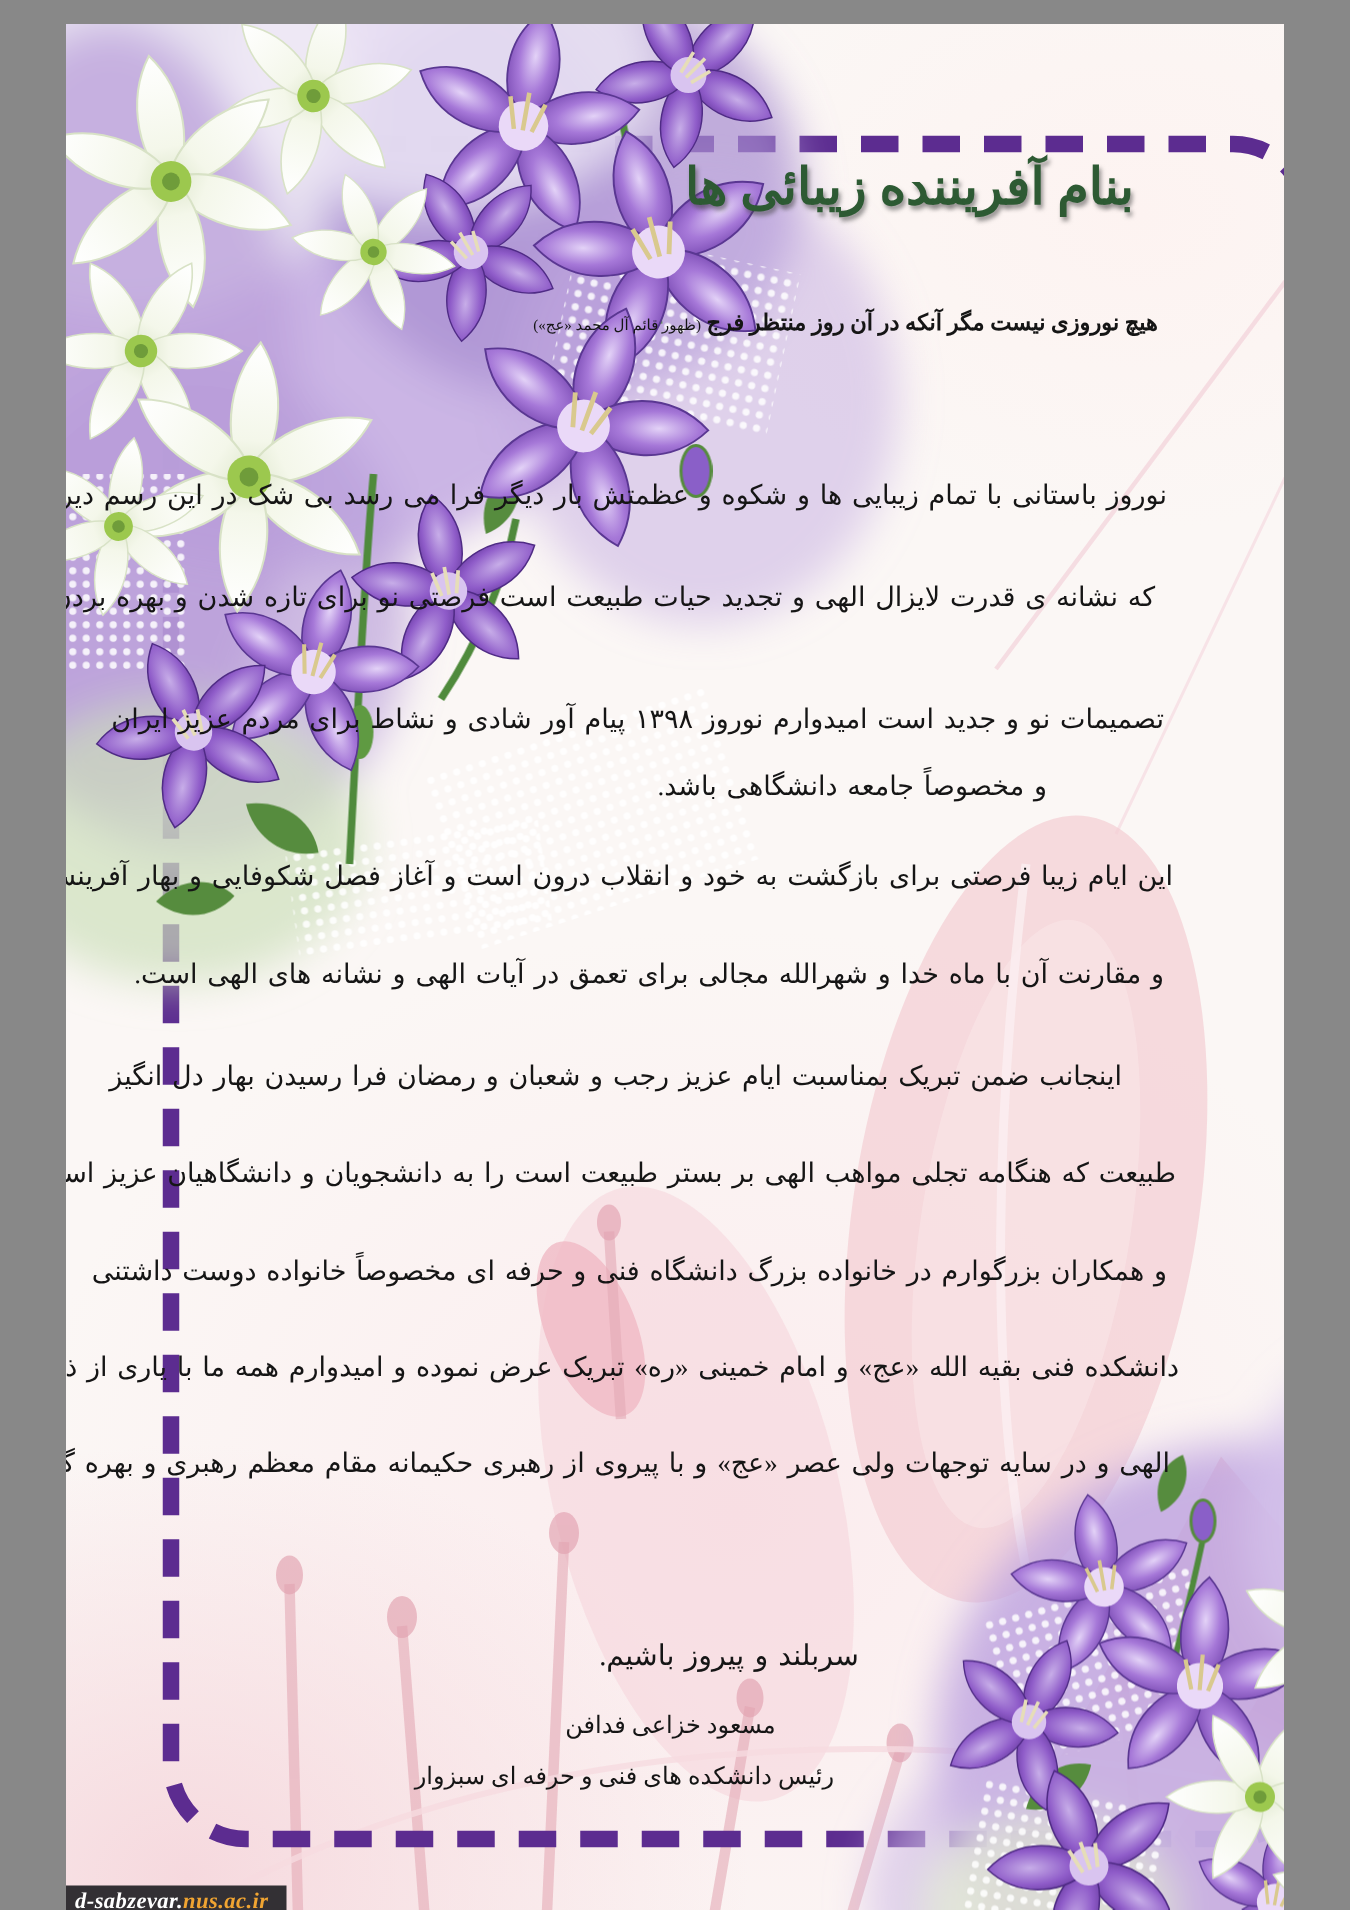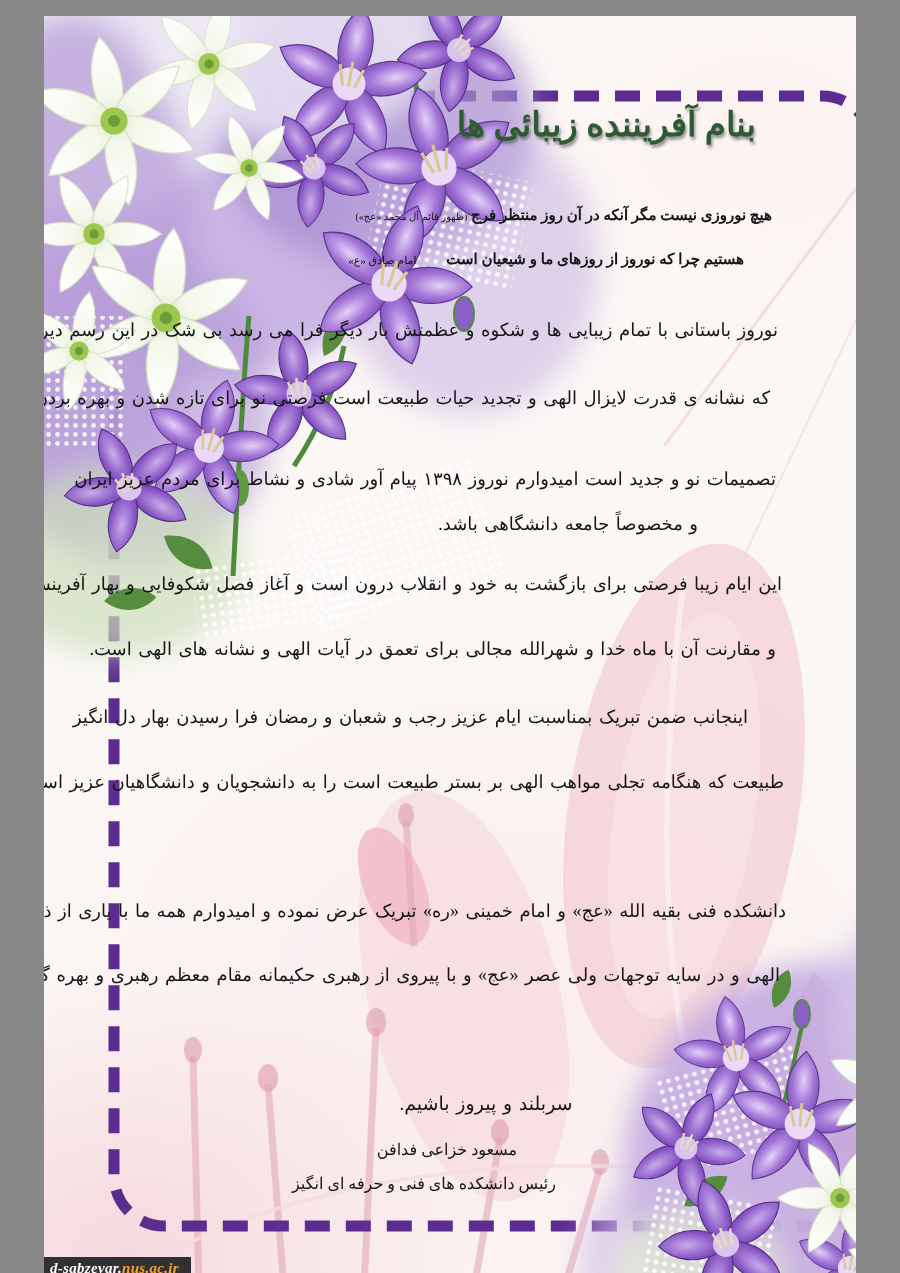--- a/index.html
+++ b/index.html
@@ -226,37 +226,34 @@
       <use href="#f-w" transform="translate(866,1256) rotate(-10) scale(1.3)"></use>
     </g>
   </svg>
 
   <div class="txt title">بنام آفریننده زیبائی ها</div>
 
   <div class="txt hadith1">
     <span>هیچ نوروزی نیست مگر آنکه در آن روز منتظر فرج</span>
     <span class="note">(ظهور قائم آل محمد «عج»)</span>
   </div>
-  <div class="txt hadith2">
-    <span>هستیم چرا که نوروز از روزهای ما و شیعیان است</span>
-    <span class="attr">امام صادق «ع»</span>
-  </div>
 
   <div class="txt line l1">نوروز باستانی با تمام زیبایی ها و شکوه و عظمتش بار دیگر فرا می رسد بی شک در این رسم دیرینه و تاریخی</div>
   <div class="txt line l2">که نشانه ی قدرت لایزال الهی و تجدید حیات طبیعت است فرصتی نو برای تازه شدن و بهره بردن از</div>
   <div class="txt line l3">تصمیمات نو و جدید است امیدوارم نوروز ۱۳۹۸ پیام آور شادی و نشاط برای مردم عزیز ایران</div>
   <div class="txt line l4">و مخصوصاً جامعه دانشگاهی باشد.</div>
   <div class="txt line l6">و مقارنت آن با ماه خدا و شهرالله مجالی برای تعمق در آیات الهی و نشانه های الهی است.</div>
   <div class="txt line l5">این ایام زیبا فرصتی برای بازگشت به خود و انقلاب درون است و آغاز فصل شکوفایی و بهار آفرینش</div>
   <div class="txt line l8">طبیعت که هنگامه تجلی مواهب الهی بر بستر طبیعت است را به دانشجویان و دانشگاهیان عزیز اساتید</div>
   <div class="txt line l7">اینجانب ضمن تبریک بمناسبت ایام عزیز رجب و شعبان و رمضان فرا رسیدن بهار دل انگیز</div>
+  <div class="txt line l9">و همکاران بزرگوارم در خانواده بزرگ دانشگاه فنی و حرفه ای مخصوصاً خانواده دوست داشتنی</div>
   <div class="txt line l10">دانشکده فنی بقیه الله «عج» و امام خمینی «ره» تبریک عرض نموده و امیدوارم همه ما با یاری از ذات لایزال</div>
   <div class="txt line l11">الهی و در سایه توجهات ولی عصر «عج» و با پیروی از رهبری حکیمانه مقام معظم رهبری و بهره گیری</div>
   <div class="txt line l13">سربلند و پیروز باشیم.</div>
 
   <div class="txt sig-name">مسعود خزاعی فدافن</div>
-  <div class="txt sig-title">رئیس دانشکده های فنی و حرفه ای انگیز</div>
+  <div class="txt sig-title">رئیس دانشکده های فنی و حرفه ای سبزوار</div>
 
   <div class="watermark">
     <span>d-sabzevar.</span><span class="dom">nus.ac.ir</span>
   </div>
 
 </div>
 
 </body></html>

